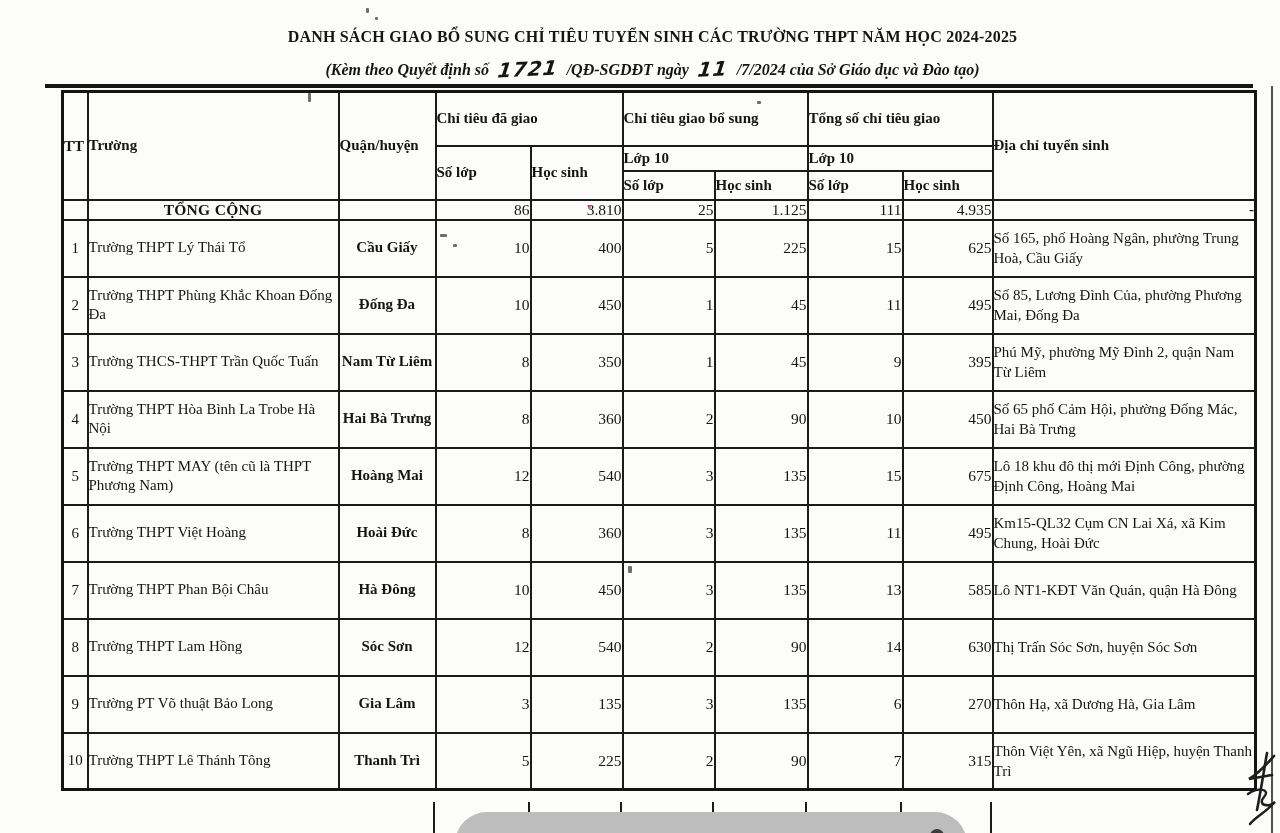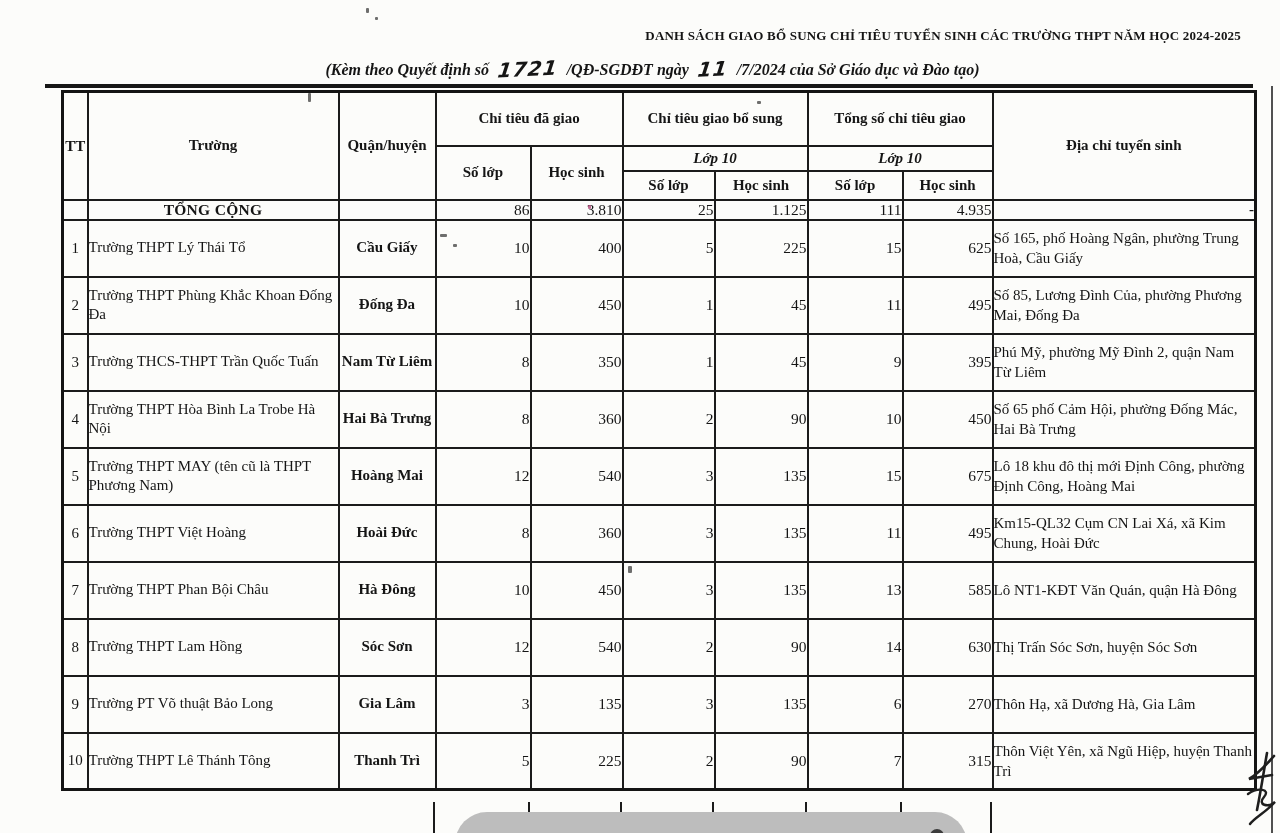--- a/index.html
+++ b/index.html
@@ -7,22 +7,22 @@
     width:1280px;height:833px;overflow:hidden;
     background:#e9e9e9;
     font-family:"Liberation Serif","DejaVu Serif",serif;
     color:#151515;
   }
   .doc{
     position:relative;width:1280px;height:833px;overflow:hidden;
     background:#fcfcfa;
   }
   .title{
-    position:absolute;top:28px;left:36px;width:1205px;
-    text-align:right;font-weight:bold;font-size:13px;letter-spacing:.2px;
+    position:absolute;top:28px;left:50px;width:1205px;
+    text-align:center;font-weight:bold;font-size:16px;letter-spacing:.2px;
     white-space:nowrap;
   }
   .subtitle{
     position:absolute;top:56px;left:50px;width:1205px;
     text-align:center;font-style:italic;font-weight:bold;font-size:16px;
     white-space:nowrap;
   }
   .subtitle .seg{margin:0 3px;text-align:center;}
   .hand{
     display:inline-block;
@@ -39,27 +39,27 @@
     position:absolute;top:90px;left:61px;
     width:1193px;table-layout:fixed;border-collapse:collapse;
     font-size:15px;
   }
   table.quota th, table.quota td{
     border:2px solid #1b1b1b;
     padding:0;vertical-align:middle;
     overflow:hidden;
   }
   table.quota{border:3px solid #141414;}
-  thead th{font-weight:bold;text-align:center;line-height:1.25;}
+  thead th{font-weight:bold;text-align:left;line-height:1.25;}
   .hr1{height:54px;}
   .hr2{height:25px;}
   .hr3{height:29px;}
   .th-tt{word-break:break-all;line-height:1.1;padding:0 4px;}
   .th-district{word-break:break-all;padding:0 10px;}
-  .grade10{font-style:italic;}
+  .grade10{}
   .total-row{height:15px;}
   .total-row td{border-bottom-width:3px;}
   .total-label{font-weight:bold;text-align:center;font-size:15.5px;letter-spacing:.3px;}
   .r1{height:64px;}
   .data-row{height:57px;}
   td.tt{text-align:center;padding:0 2px;}
   td.school{text-align:left;padding:2px 24px 2px 5px;line-height:1.3;}
   td.district{text-align:center;padding:2px 8px;line-height:1.3;font-weight:bold;}
   td.num{text-align:right;padding-right:13px;font-size:15.5px;}
   td.addr{text-align:left;padding:2px 2px 2px 7px;line-height:1.35;}

